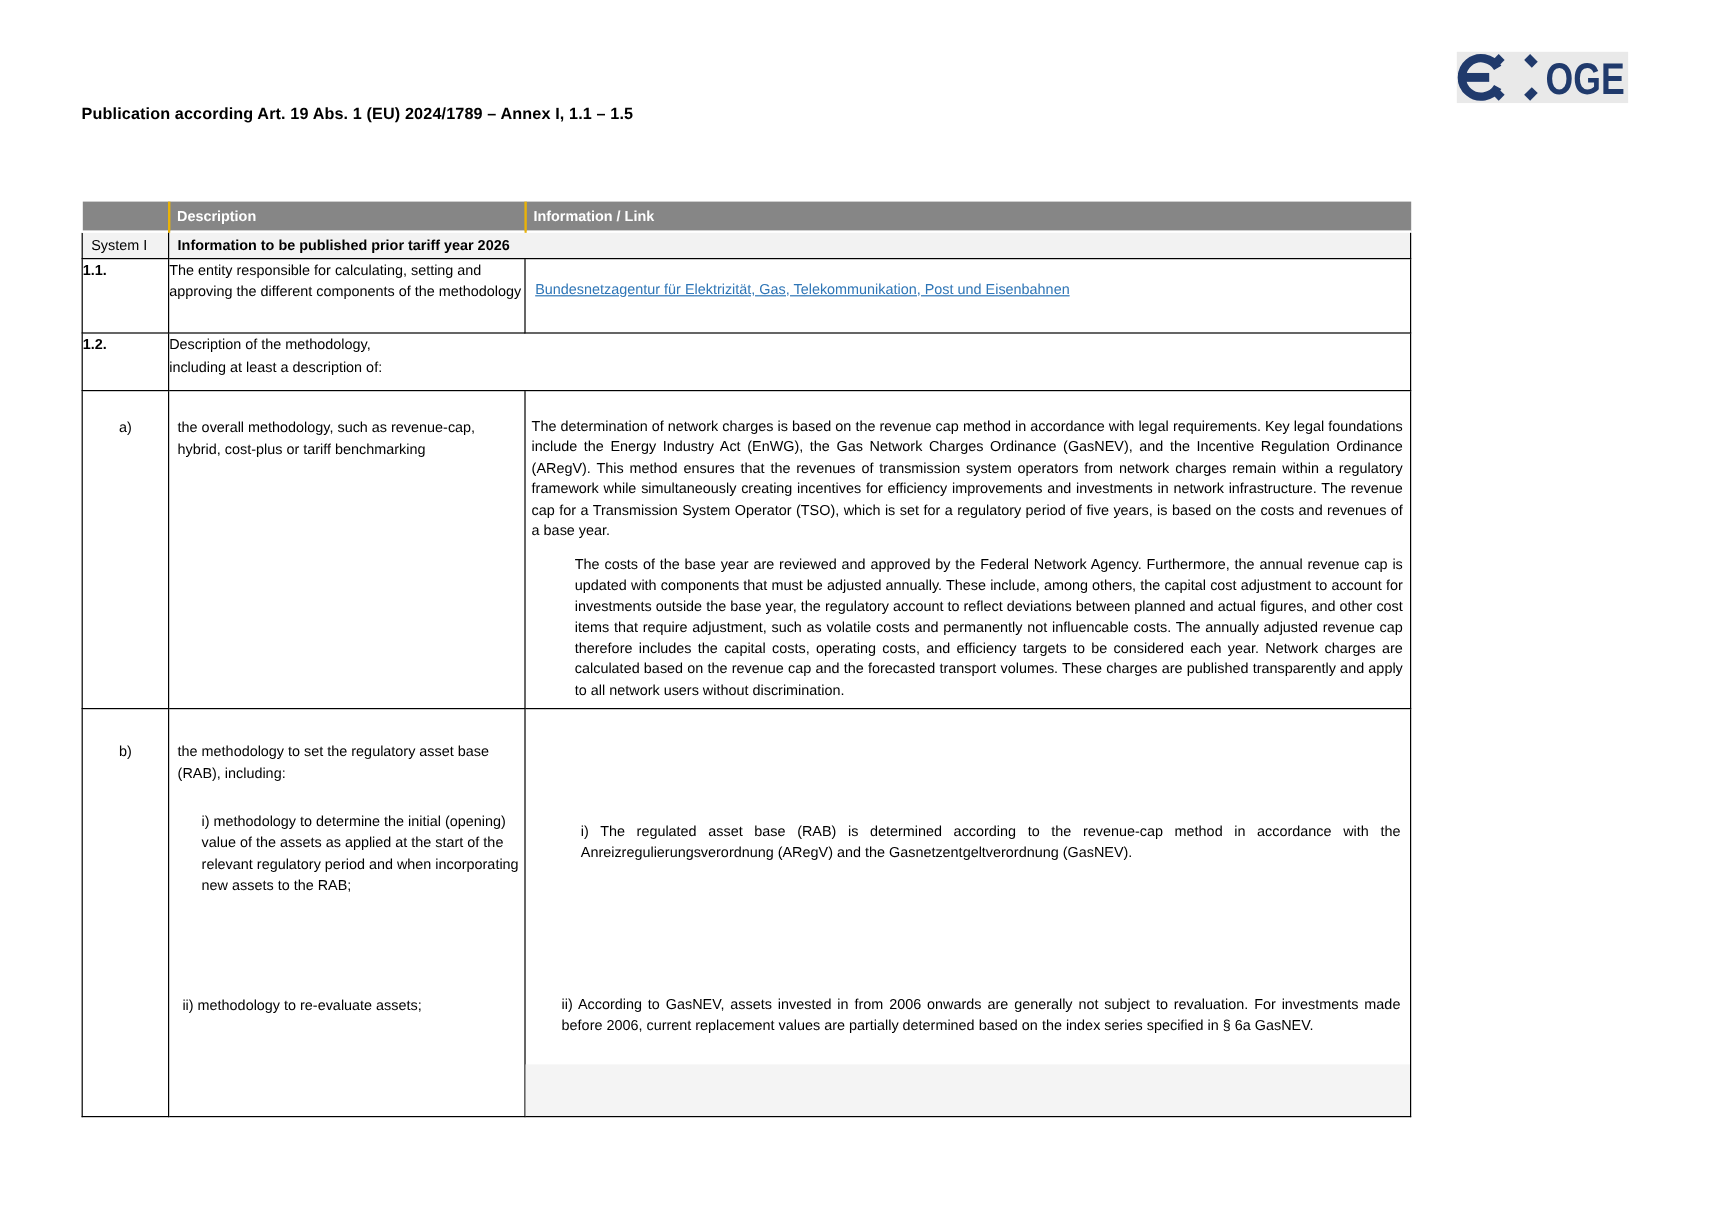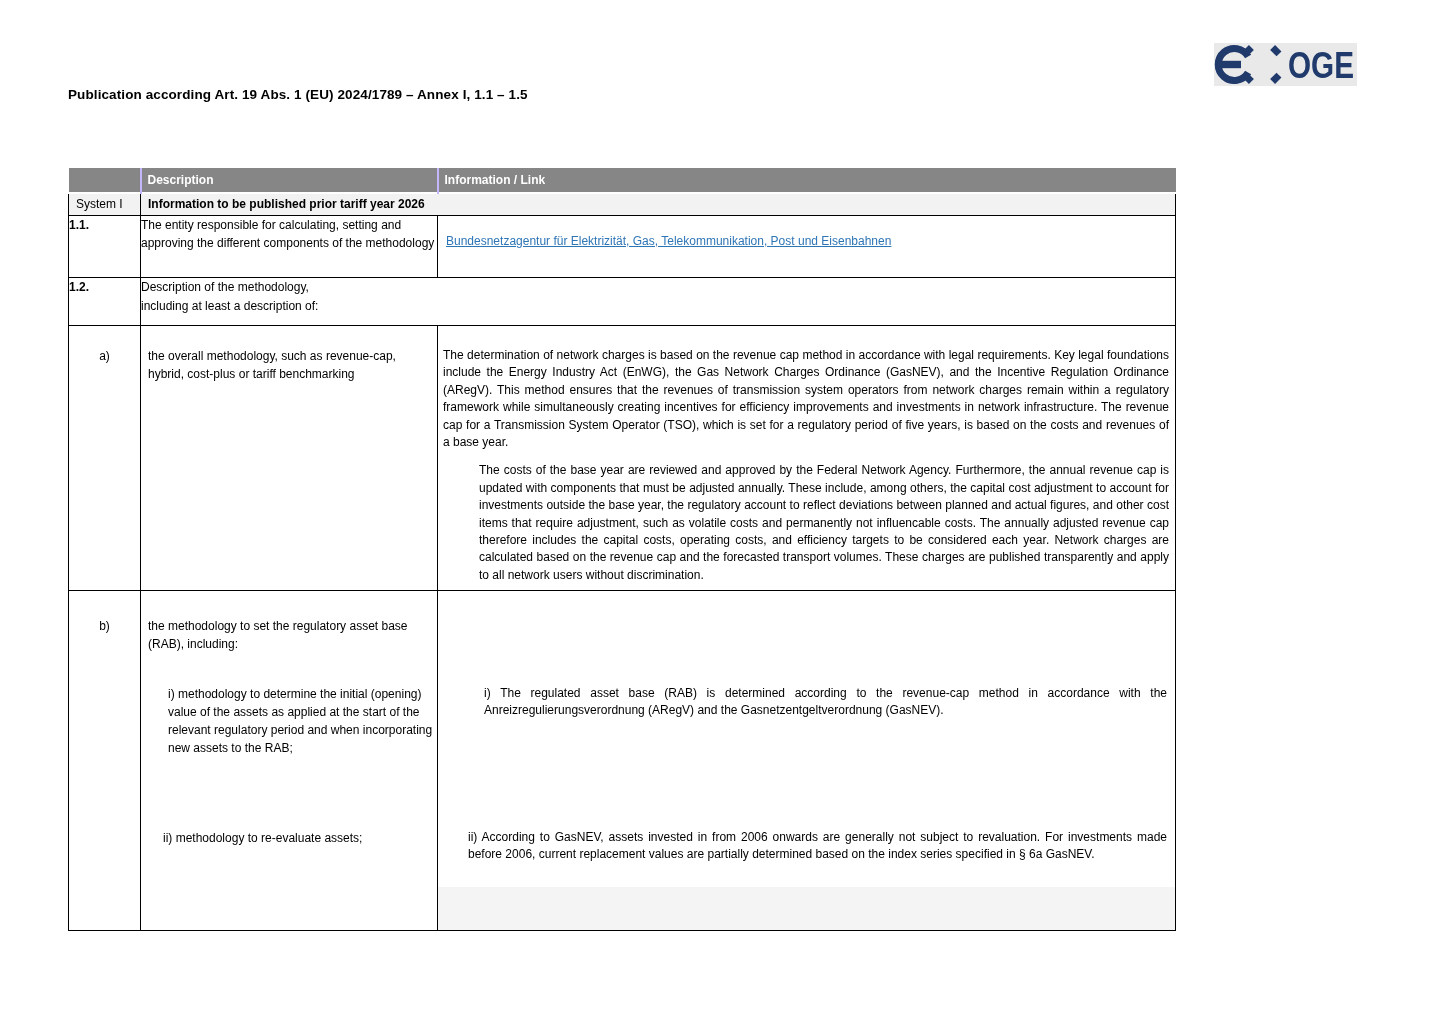--- a/index.html
+++ b/index.html
@@ -69,21 +69,21 @@
     background: var(--header-bg, #868686);
     color: var(--header-text, #ffffff);
     font-size: 12px;
     font-weight: bold;
     text-align: left;
     vertical-align: middle;
     padding: 0 0 0 6px;
     border: none;
     height: 25px;
   }
-  .pub-table th.sep { border-right: 2px solid #c4b5fd; }
+  .pub-table th.sep { border-right: 2px solid #eab308; }
 
   
   tr.annex-row { height: 22px; }
   tr.annex-row td {
     background: var(--annex-bg, #f2f2f2);
     border-top: 2px solid #ffffff;
     vertical-align: middle;
     padding: 1px 6px 2px 7px;
   }
   tr.annex-row td .annex-title { font-weight: bold; }
@@ -116,22 +116,22 @@
   tr.row-a td.ca-id   { padding-top: 21px; }
   tr.row-a td.ca-desc { padding: 21px 8px 0 7px; }
   tr.row-a td.ca-info { padding: 21px 6px 0 5px; }
   .just { text-align: justify; line-height: 17.4px; }
   .para2 { margin-top: 11px; margin-left: 36px; }
 
   
   tr.row-b td { position: relative; }
   tr.row-b td.cb-id { padding-top: 26px; }
   .b-main  { position: absolute; top: 26px; left: 7px; right: 6px; }
-  .b-sub-i  { position: absolute; top: 94px;  left: 27px; width: 268px; line-height: 18px; }
-  .b-sub-ii { position: absolute; top: 238px; left: 22px; width: 268px; line-height: 18px; }
+  .b-sub-i  { position: absolute; top: 84px;  left: 27px; width: 268px; line-height: 18px; }
+  .b-sub-ii { position: absolute; top: 238px; left: 11px; width: 268px; line-height: 18px; }
   .b-info-i  { position: absolute; top: 94px;  left: 46px; right: 8px; }
   .b-info-ii { position: absolute; top: 238px; left: 30px; right: 8px; }
   .b-empty {
     position: absolute;
     left: 0; right: 0; bottom: 0;
     height: 43px;
     background: var(--empty-cell-bg, #f4f4f4);
   }
 </style>
 </head>

